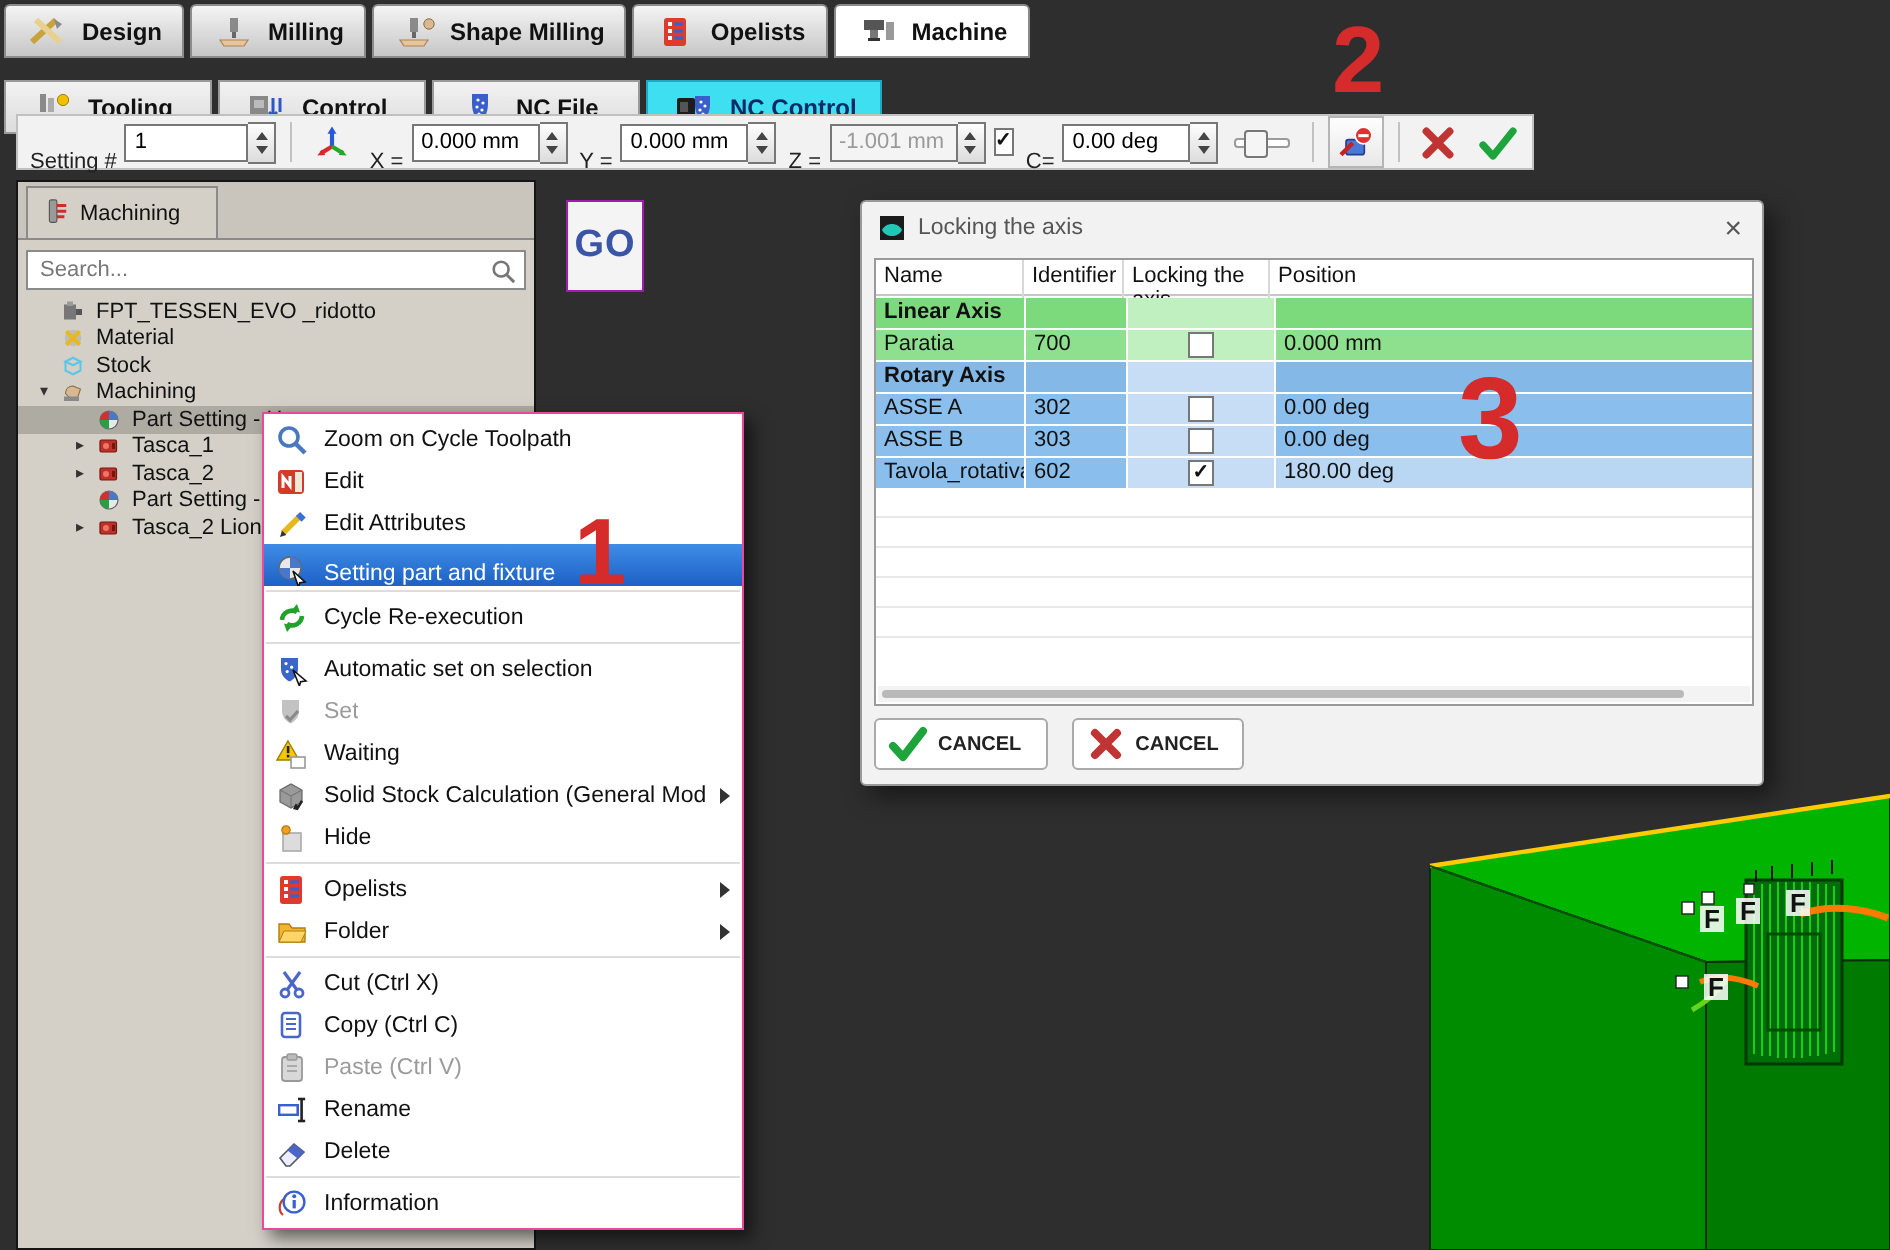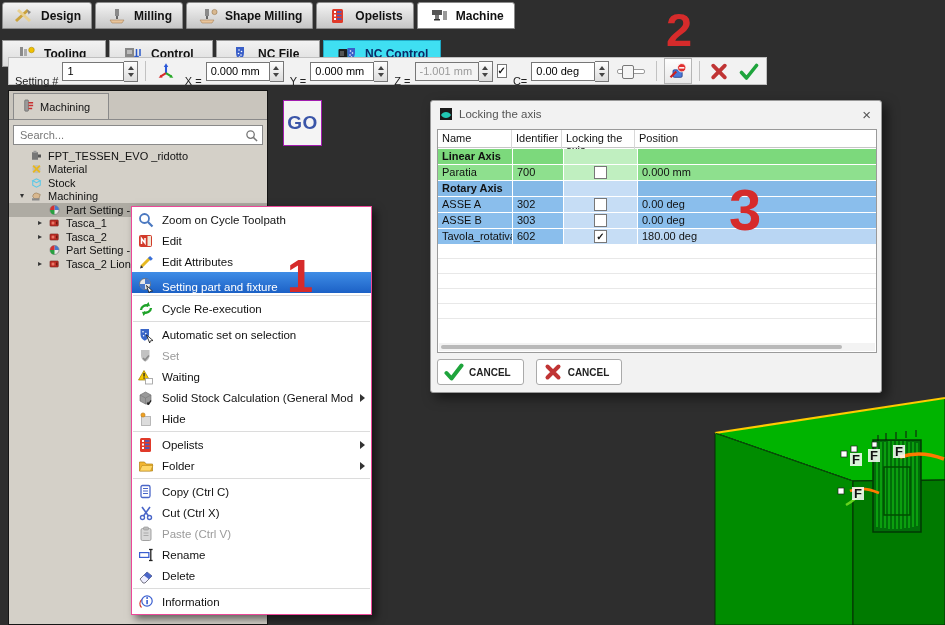--- a/index.html
+++ b/index.html
@@ -567,36 +567,36 @@
             <path d="M1.5 13L4 7.5h11L12.5 13z" fill="#ffd665" stroke="#b07f10" stroke-width="0.5"></path>
           </svg>
         </span>
         <span class="mlb">Folder</span>
         <span class="marrow"></span>
       </div>
       <div class="msep"></div>
       <div class="mitem">
         <span class="mic">
           <svg viewBox="0 0 16 16">
-            <rect x="3" y="1.5" width="9" height="12" rx="1.5" fill="#fff" stroke="#4a66c8" stroke-width="1.3"></rect>
-            <path d="M5 4.5h5M5 7h5M5 9.5h5" stroke="#4a66c8" stroke-width="1"></path>
-          </svg>
-        </span>
-        <span class="mlb">Copy (Ctrl C)</span>
-      </div>
-      <div class="mitem">
-        <span class="mic">
-          <svg viewBox="0 0 16 16">
             <line x1="4" y1="2" x2="10.5" y2="11" stroke="#4a66c8" stroke-width="1.6"></line>
             <line x1="12" y1="2" x2="5.5" y2="11" stroke="#4a66c8" stroke-width="1.6"></line>
             <circle cx="4.5" cy="12.5" r="2" fill="none" stroke="#4a66c8" stroke-width="1.4"></circle>
             <circle cx="11.5" cy="12.5" r="2" fill="none" stroke="#4a66c8" stroke-width="1.4"></circle>
           </svg>
         </span>
         <span class="mlb">Cut (Ctrl X)</span>
+      </div>
+      <div class="mitem">
+        <span class="mic">
+          <svg viewBox="0 0 16 16">
+            <rect x="3" y="1.5" width="9" height="12" rx="1.5" fill="#fff" stroke="#4a66c8" stroke-width="1.3"></rect>
+            <path d="M5 4.5h5M5 7h5M5 9.5h5" stroke="#4a66c8" stroke-width="1"></path>
+          </svg>
+        </span>
+        <span class="mlb">Copy (Ctrl C)</span>
       </div>
       <div class="mitem mdis">
         <span class="mic">
           <svg viewBox="0 0 16 16">
             <rect x="3" y="2.5" width="10" height="12" rx="1.5" fill="#d8d8d8" stroke="#999" stroke-width="0.9"></rect>
             <rect x="5.5" y="1" width="5" height="3" rx="1" fill="#bbb" stroke="#999" stroke-width="0.7"></rect>
             <path d="M5.5 7h5M5.5 9.5h5" stroke="#aaa" stroke-width="1"></path>
           </svg>
         </span>
         <span class="mlb">Paste (Ctrl V)</span>

